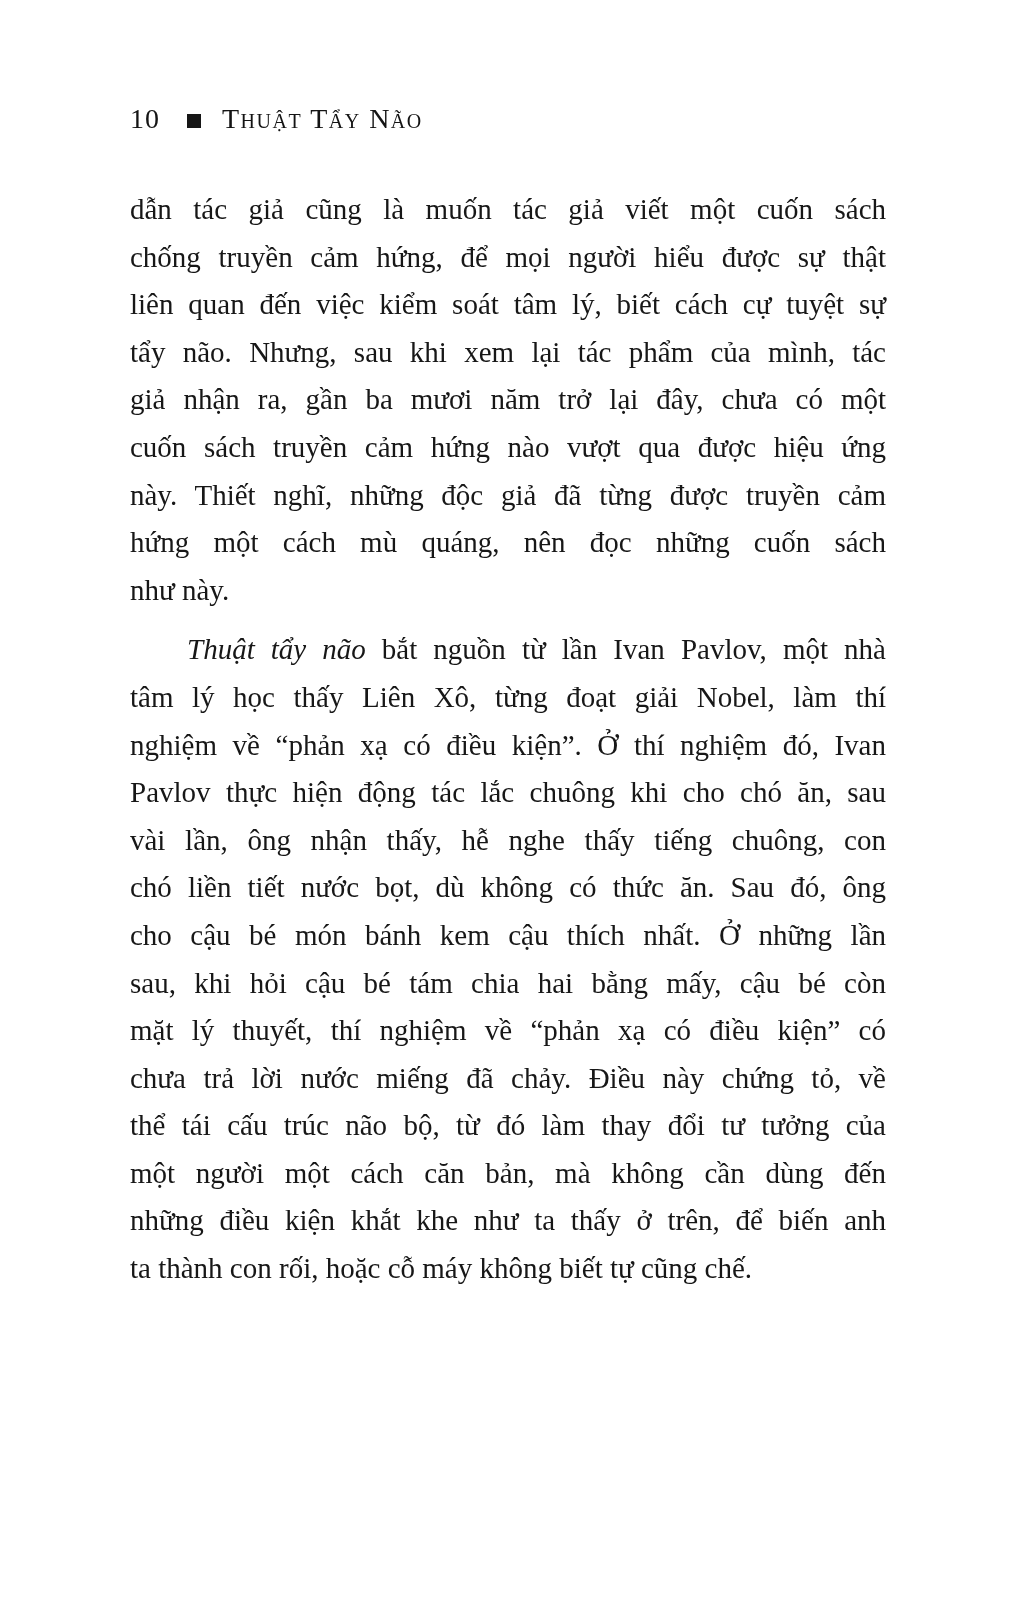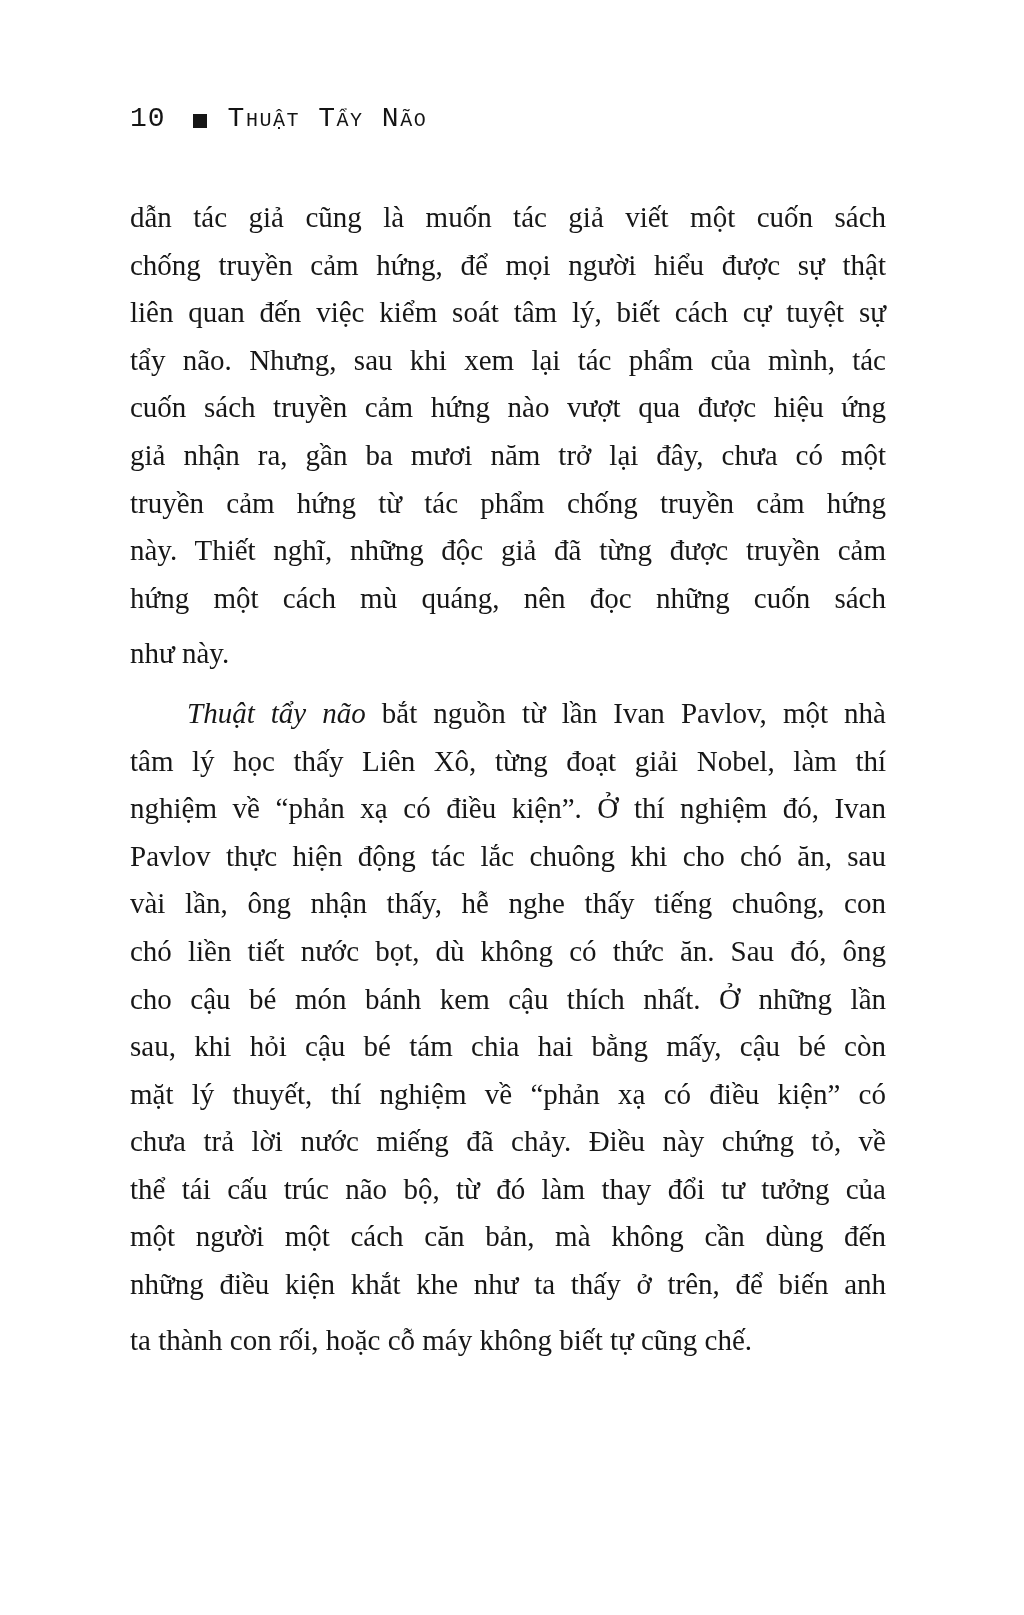--- a/index.html
+++ b/index.html
@@ -20,55 +20,53 @@
   .header {
     position: absolute;
     left: 130px;
     top: 100px;
     display: flex;
     align-items: baseline;
     font-size: 28px;
     line-height: 38px;
     white-space: nowrap;
     color: #141414;
-    font-family: Liberation Mono, monospace;
   }
   .pagenum {
     letter-spacing: 1px;
   }
   .bullet {
     width: 14px;
     height: 14px;
     background: #161616;
     align-self: center;
     margin: 0 21px 0 27px;
     transform: translateY(2px);
   }
   .running-title {
     font-variant: small-caps;
     letter-spacing: 1.5px;
   }
   
   .textblock {
     position: absolute;
     left: 130px;
-    top: 194px;
+    top: 186px;
     width: 756px;
     font-size: 29px;
     line-height: 47.6px;
     color: #171717;
   }
   .line {
     text-align: justify;
     text-align-last: justify;
     text-justify: inter-word;
   }
   .line.end {
     text-align-last: left;
-    margin-top: 8px;
   }
   .line.first-indent {
     text-indent: 57px;
   }
   .para2 {
     margin-top: 12px;
   }
   .italic {
     font-style: italic;
   }
@@ -84,23 +82,22 @@
     <span class="running-title">Thuật Tẩy Não</span>
   </div>
 
   <div class="textblock">
 
     <div class="para">
       <div class="line">dẫn tác giả cũng là muốn tác giả viết một cuốn sách</div>
       <div class="line">chống truyền cảm hứng, để mọi người hiểu được sự thật</div>
       <div class="line">liên quan đến việc kiểm soát tâm lý, biết cách cự tuyệt sự</div>
       <div class="line">tẩy não. Nhưng, sau khi xem lại tác phẩm của mình, tác</div>
+      <div class="line">giả nhận ra, gần ba mươi năm trở lại đây, chưa có một</div>
       <div class="line">cuốn sách truyền cảm hứng nào vượt qua được hiệu ứng</div>
-      <div class="line">giả nhận ra, gần ba mươi năm trở lại đây, chưa có một</div>
-      <div class="line">truyền cảm hứng từ tác phẩm chống truyền cảm hứng</div>
       <div class="line">này. Thiết nghĩ, những độc giả đã từng được truyền cảm</div>
       <div class="line">hứng một cách mù quáng, nên đọc những cuốn sách</div>
       <div class="line end">như này.</div>
     </div>
 
     <div class="para para2">
       <div class="line first-indent"><span class="italic">Thuật tẩy não</span><span> bắt nguồn từ lần Ivan Pavlov, một nhà</span></div>
       <div class="line">tâm lý học thấy Liên Xô, từng đoạt giải Nobel, làm thí</div>
       <div class="line">nghiệm về “phản xạ có điều kiện”. Ở thí nghiệm đó, Ivan</div>
       <div class="line">Pavlov thực hiện động tác lắc chuông khi cho chó ăn, sau</div>

